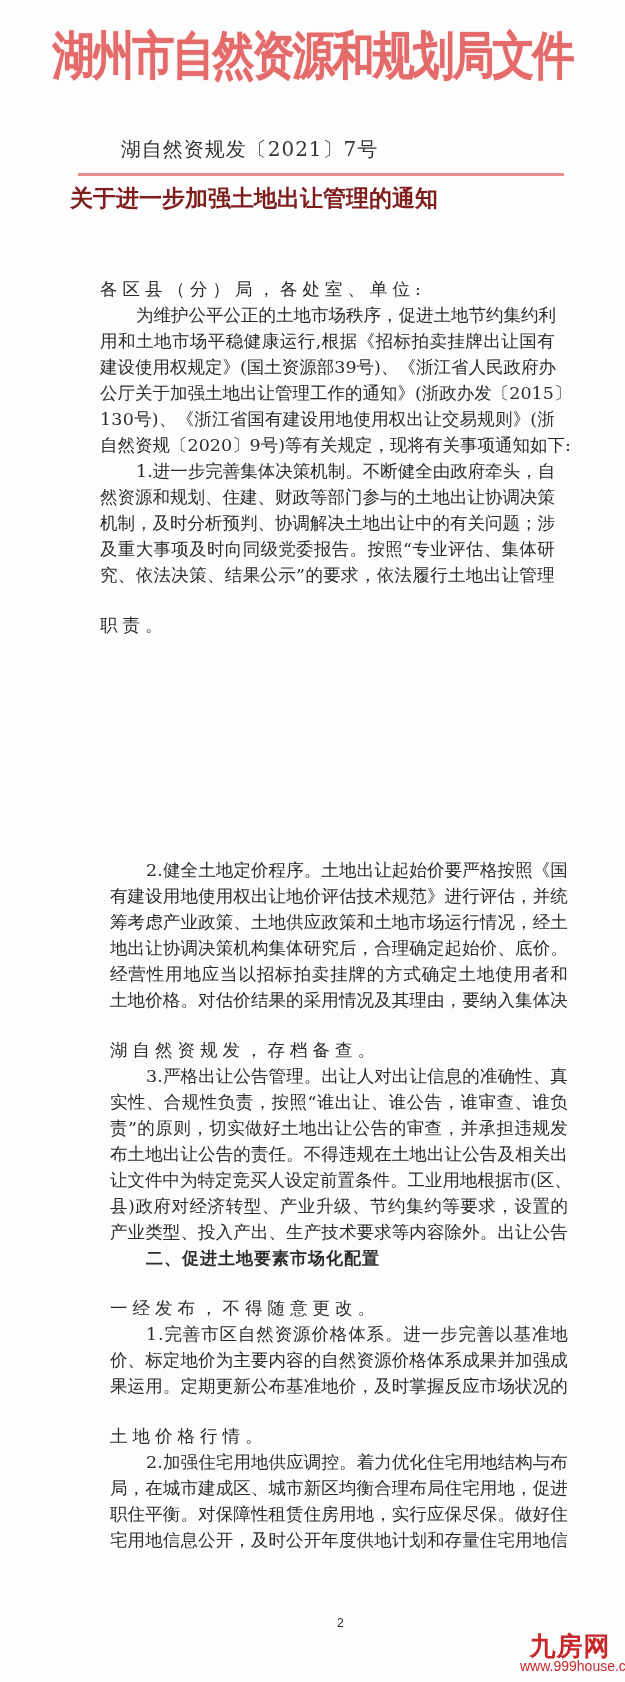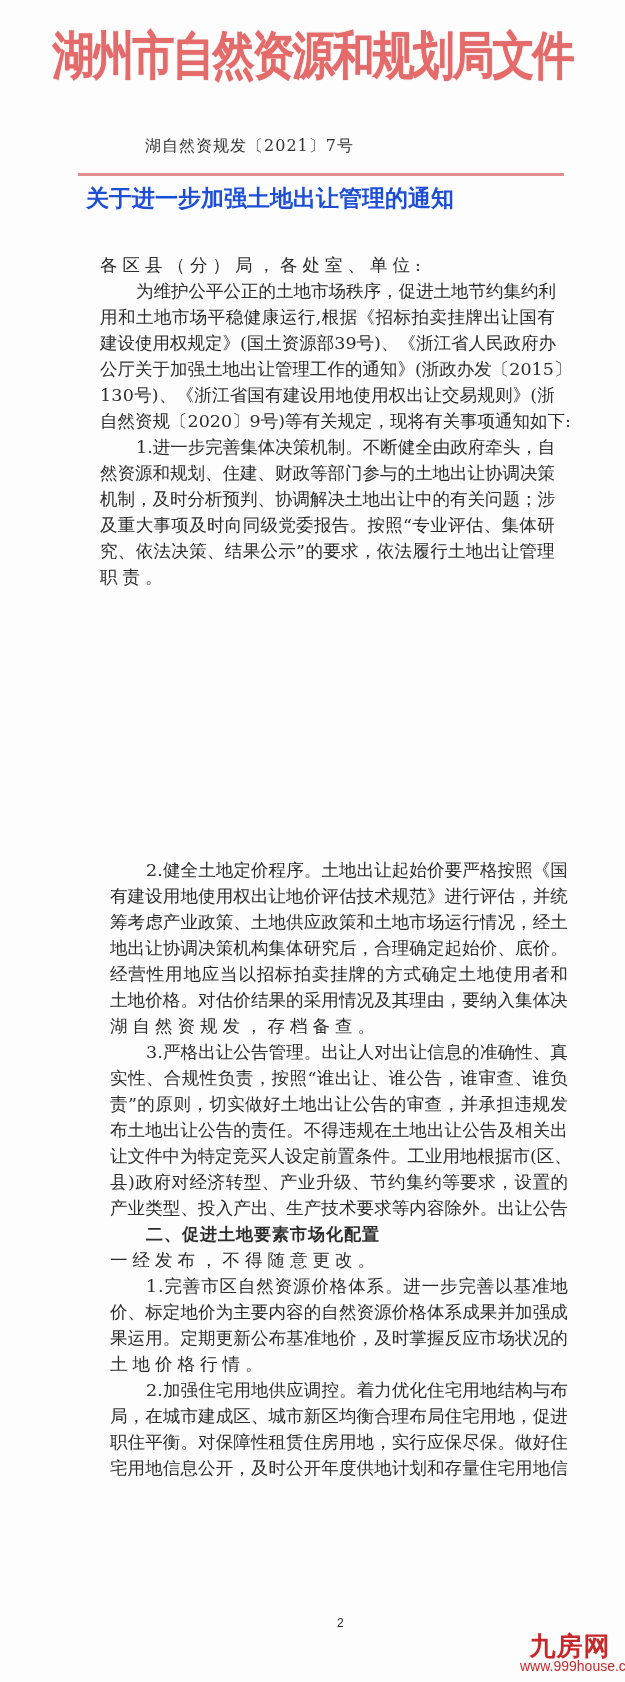--- a/index.html
+++ b/index.html
@@ -12,36 +12,36 @@
   .page { position: absolute; left: 0; top: 0; width: 625px; height: 1682px; background: #fdfdfd; padding-left: 10px; }
   .doc-header {
     position: absolute; top: 22px; left: 0; width: 625px; text-align: center;
     font-family: "DejaVu Sans", "Liberation Sans", sans-serif;
     font-weight: bold; font-size: 42px; letter-spacing: -2px;
     color: #e56a6a; transform: scaleY(1.22); transform-origin: top center;
     text-shadow: 0 0 1px #d65858;
   }
   .doc-number {
     position: absolute; top: 136px; left: 0; width: 499px; text-align: center;
-    font-size: 16px; letter-spacing: 1px; color: #333;
+    font-size: 20px; letter-spacing: 1px; color: #333;
   }
   .red-rule {
     position: absolute; top: 173px; left: 78px; width: 486px; height: 3px;
     background: #e38f8f;
   }
   .doc-title {
-    position: absolute; top: 183px; left: 16px; width: 508px; text-align: center;
-    font-size: 23px; font-weight: bold; color: #1d4ed8; letter-spacing: 0px;
+    position: absolute; top: 183px; left: 0; width: 508px; text-align: center;
+    font-size: 23px; font-weight: bold; color: #7f1d1d; letter-spacing: 0px;
   }
   .body-block { position: absolute; }
   .line {
     height: 26px; line-height: 26px; font-size: 17.5px; white-space: nowrap;
     display: flex; justify-content: space-between; color: #2c2c2c;
   }
-  .line.last { justify-content: flex-start; letter-spacing: 5px; }
+  .line.last { justify-content: flex-start; letter-spacing: 5px; margin-top: 24px; }
   .line.indent { padding-left: 36px; }
   .line.heading {
     font-family: "DejaVu Sans", "Liberation Sans", sans-serif;
     font-weight: bold; justify-content: flex-start; padding-left: 36px; font-size: 17px; letter-spacing: 1px;
   }
   .block-a { left: 100px; top: 252px; width: 455px; }
   .block-b { left: 110px; top: 857px; width: 458px; }
   .page-number {
     position: absolute; top: 1616px; left: 337px; font-size: 12px;
     font-family: "Liberation Sans", sans-serif; color: #222;

